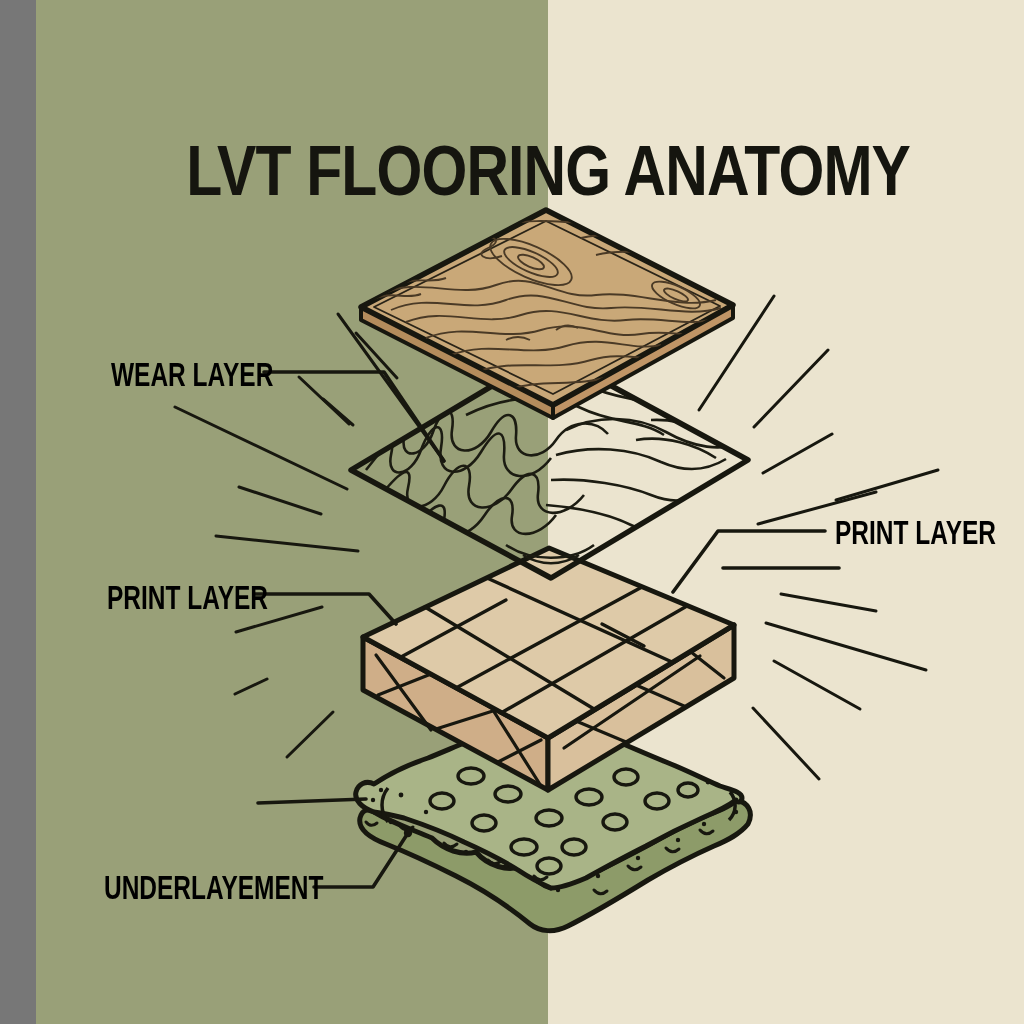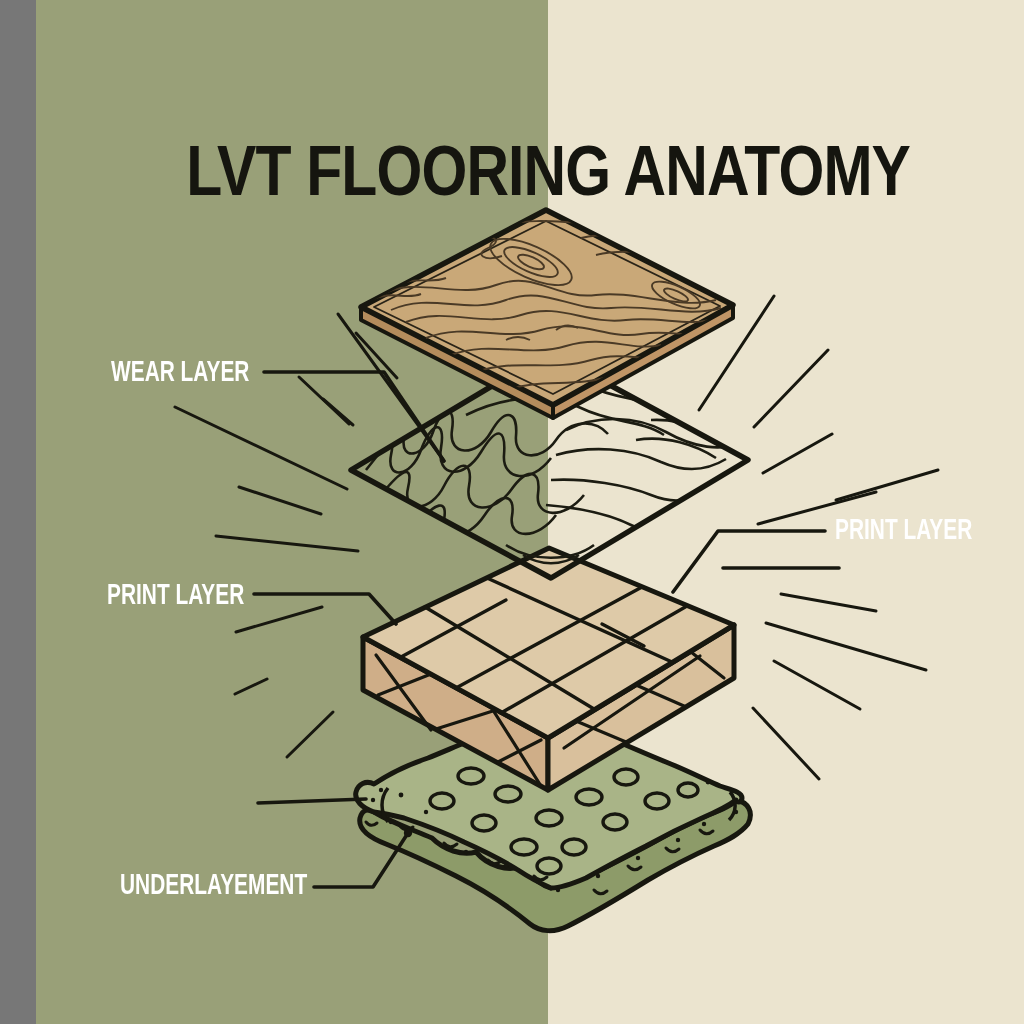--- a/index.html
+++ b/index.html
@@ -3,22 +3,22 @@
 <meta charset="utf-8">
 <style>
   html,body{margin:0;padding:0;background:#777;}
   .stage{
     position:relative;width:1024px;height:1024px;overflow:hidden;
     font-family:"Liberation Sans",sans-serif;
     margin-left:36px;
   }
   .stage svg{position:absolute;left:0;top:0;}
   .diagram-label{
-    position:absolute;font-weight:bold;font-size:29px;line-height:1;
-    color:#ffffff;white-space:nowrap;
+    position:absolute;font-weight:bold;font-size:34px;line-height:1;
+    color:#000000;white-space:nowrap;
   }
   .diagram-label > span{display:inline-block;transform:scaleX(.72);transform-origin:0 50%;}
   .page-title{
     position:absolute;top:92px;left:0;width:1024px;text-align:center;
     font-weight:bold;font-size:67px;line-height:1;color:#15150f;white-space:nowrap;
   }
   .page-title > span{display:inline-block;transform:scaleX(.88) scaleY(1.04);transform-origin:50% 50%;letter-spacing:-1px;}
 </style>
 </head>
 <body>
@@ -224,15 +224,15 @@
     <path d="M278,887 L337,887 L372,833"></path>
     <circle cx="372" cy="833" r="4.2" fill="#17170f" stroke="none"></circle>
   </g>
 </svg>
 
 <h1 class="page-title"><span>LVT FLOORING ANATOMY</span></h1>
 
 <div class="diagram-label" style="left:75px;top:357px"><span>WEAR LAYER</span></div>
 <div class="diagram-label" style="left:71px;top:580px"><span>PRINT LAYER</span></div>
 <div class="diagram-label" style="left:799px;top:515px"><span>PRINT LAYER</span></div>
-<div class="diagram-label" style="left:84px;top:870px"><span>UNDERLAYEMENT</span></div>
+<div class="diagram-label" style="left:68px;top:870px"><span>UNDERLAYEMENT</span></div>
 
 </div>
 
 </body></html>

